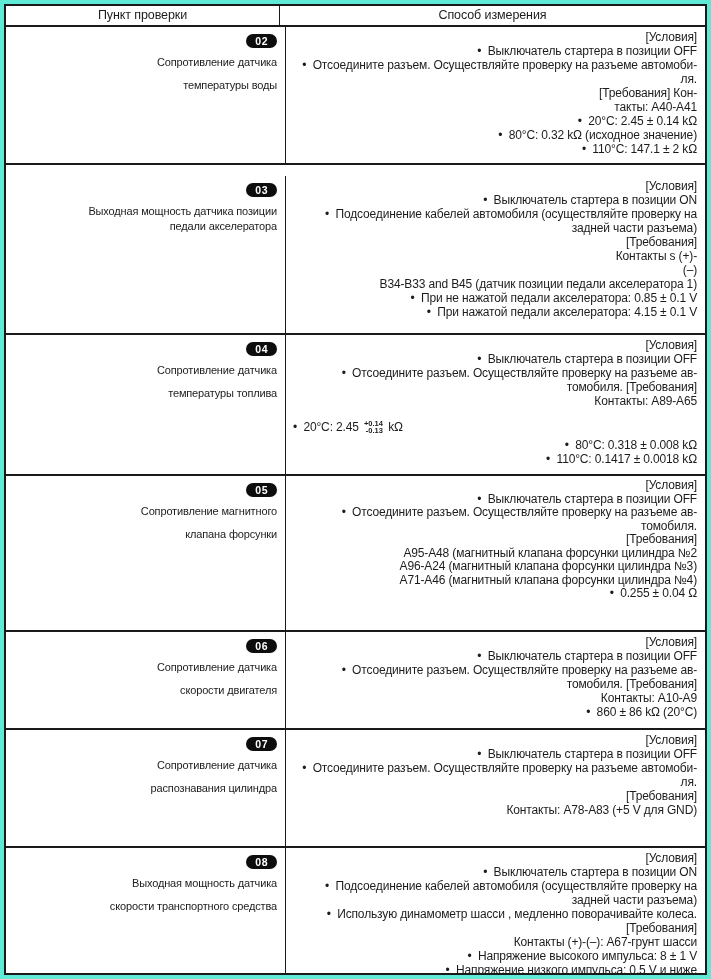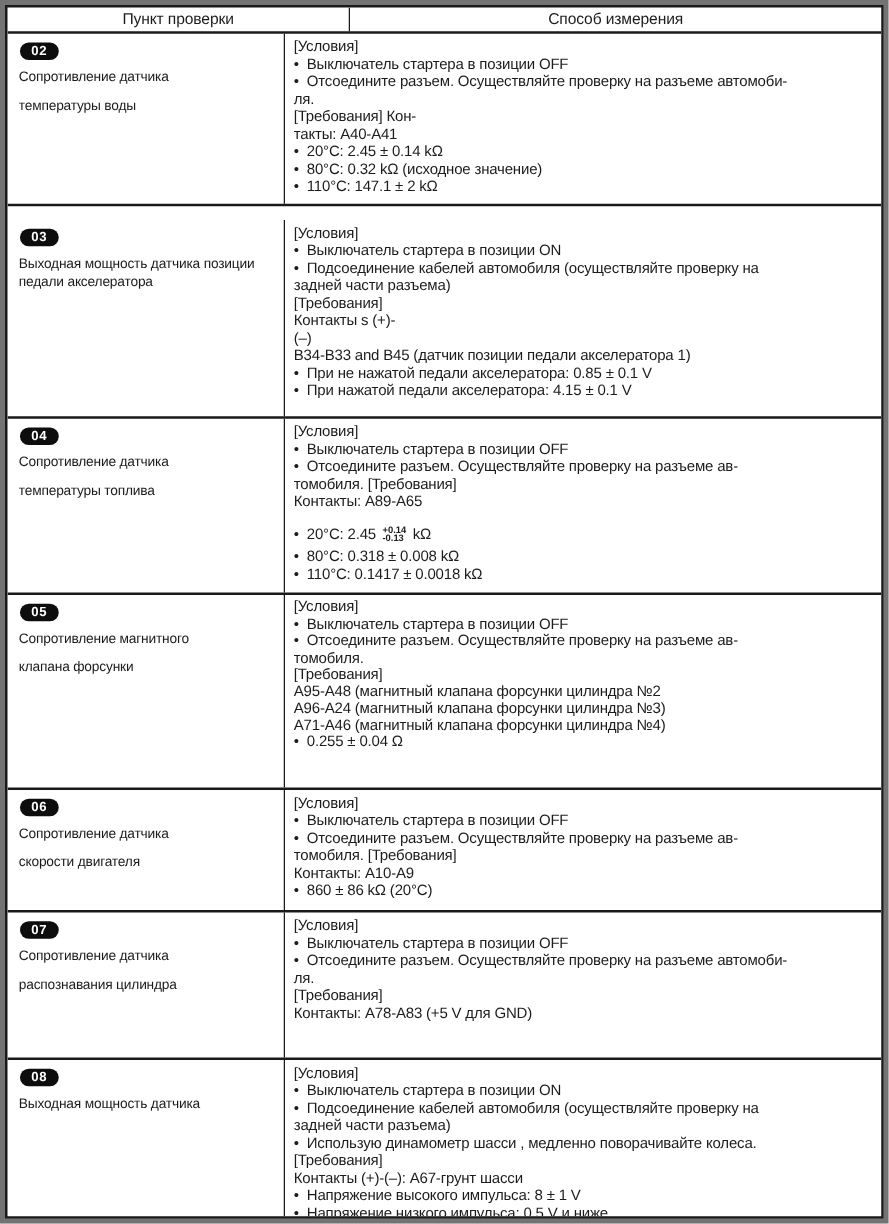--- a/index.html
+++ b/index.html
@@ -1,22 +1,23 @@
 <!DOCTYPE html>
 <html><head>
 <meta charset="utf-8">
 <style>
   html,body{margin:0;padding:0;background:#ffffff;}
   .page{
     box-sizing:border-box;
     width:711px;height:979px;
     padding:4px;
-    background:#737373;
+    background:#5eead4;
     font-family:"Liberation Sans","DejaVu Sans",sans-serif;
     color:#1c1c1c;
+    text-align:right;
   }
   .table{
     box-sizing:border-box;
     width:100%;height:100%;
     border:2px solid #1a1a1a;
     display:flex;flex-direction:column;
     overflow:hidden;
     background:#ffffff;
   }
   .header-row{
@@ -35,21 +36,21 @@
   .row{display:flex;flex:0 0 auto;}
   .row:not(:last-child){border-bottom:2px solid #1a1a1a;}
   .row[data-row-id="02"]{min-height:136px;}
   .row[data-row-id="03"]{min-height:157px;margin-top:11px;}
   .row[data-row-id="04"]{min-height:139px;}
   .row[data-row-id="05"]{min-height:154px;}
   .row[data-row-id="06"]{min-height:96px;}
   .row[data-row-id="07"]{min-height:116px;}
   .row[data-row-id="08"]{min-height:146px;}
   .cell-left{
-    width:222px;box-sizing:border-box;
+    width:280px;box-sizing:border-box;
     border-right:1px solid #1a1a1a;
     padding:4px 8px 4px 9px;
   }
   .cell-right{
     flex:1;box-sizing:border-box;
     padding:3px 8px 3px 7px;
   }
   .badge{
     display:inline-block;
     background:#0d0d0d;color:#ffffff;
@@ -152,21 +153,21 @@
           <div class="cell-left"><span class="badge">07</span><div class="title-line">Сопротивление датчика</div><div class="title-line">распознавания цилиндра</div></div>
           <div class="cell-right">
             <div class="line">[Условия]</div>
             <div class="line">•&nbsp;&nbsp;Выключатель стартера в позиции OFF</div>
             <div class="line">•&nbsp;&nbsp;Отсоедините разъем. Осуществляйте проверку на разъеме автомоби-</div>
             <div class="line">ля.</div>
             <div class="line">[Требования]</div>
             <div class="line">Контакты: A78-A83 (+5 V для GND)</div>
           </div>
         </div><div class="row" data-row-id="08">
-          <div class="cell-left"><span class="badge">08</span><div class="title-line">Выходная мощность датчика</div></div>
+          <div class="cell-left"><span class="badge">08</span><div class="title-line">Выходная мощность датчика</div><div class="title-line">скорости транспортного средства</div></div>
           <div class="cell-right">
             <div class="line">[Условия]</div>
             <div class="line">•&nbsp;&nbsp;Выключатель стартера в позиции ON</div>
             <div class="line">•&nbsp;&nbsp;Подсоединение кабелей автомобиля (осуществляйте проверку на</div>
             <div class="line">задней части разъема)</div>
             <div class="line">•&nbsp;&nbsp;Использую динамометр шасси , медленно поворачивайте колеса.</div>
             <div class="line">[Требования]</div>
             <div class="line">Контакты (+)-(–): A67-грунт шасси</div>
             <div class="line">•&nbsp;&nbsp;Напряжение высокого импульса: 8 ± 1 V</div>
             <div class="line">•&nbsp;&nbsp;Напряжение низкого импульса: 0.5 V и ниже</div>

